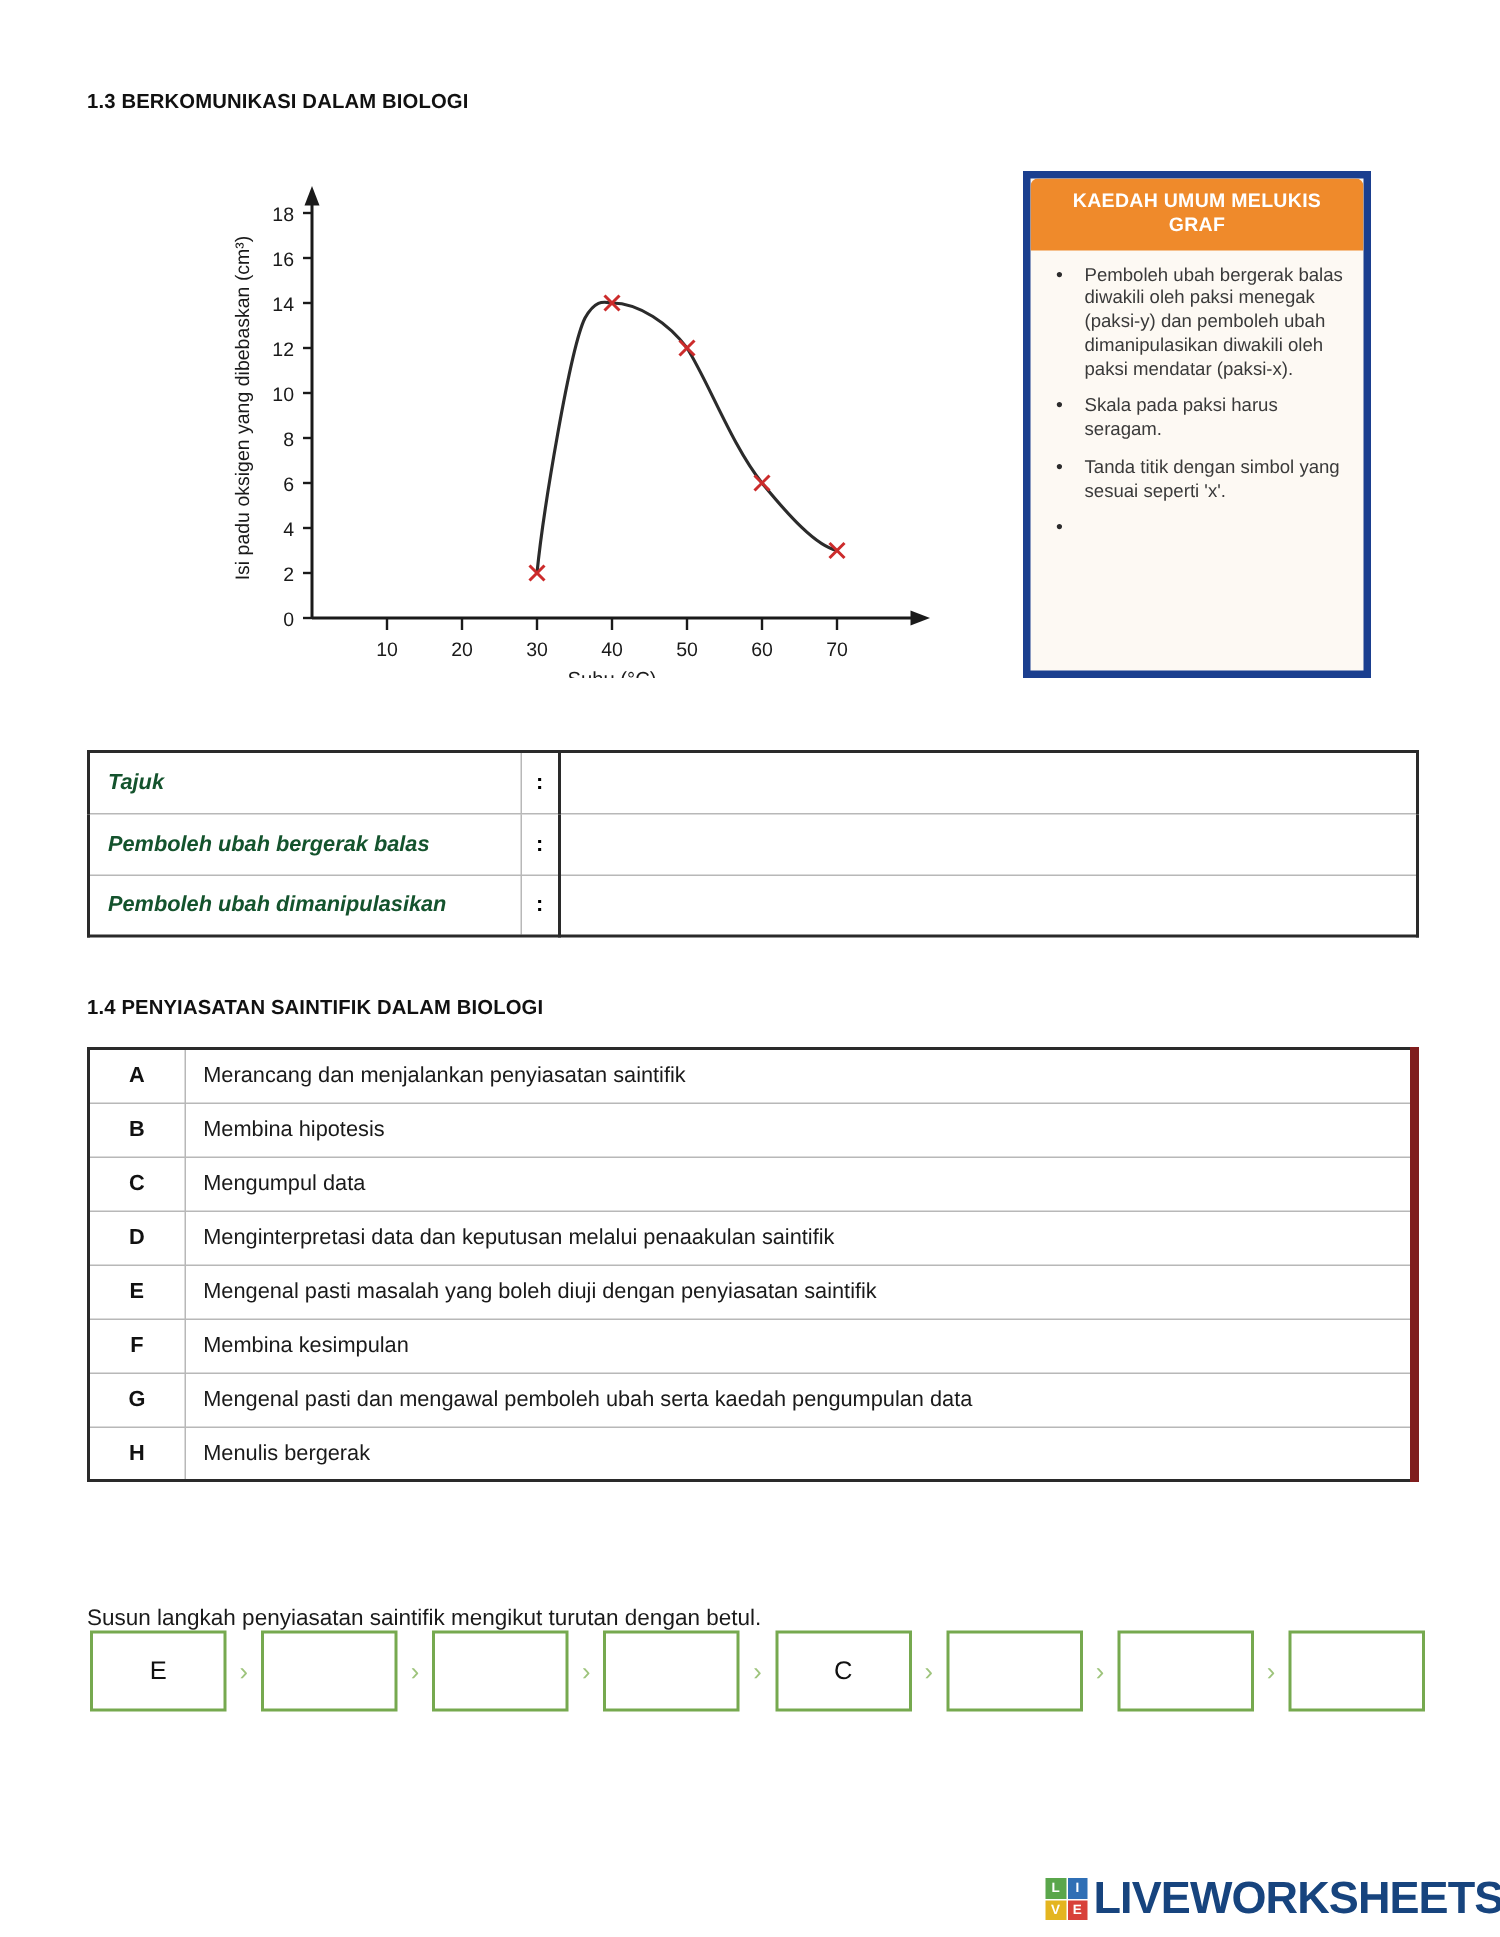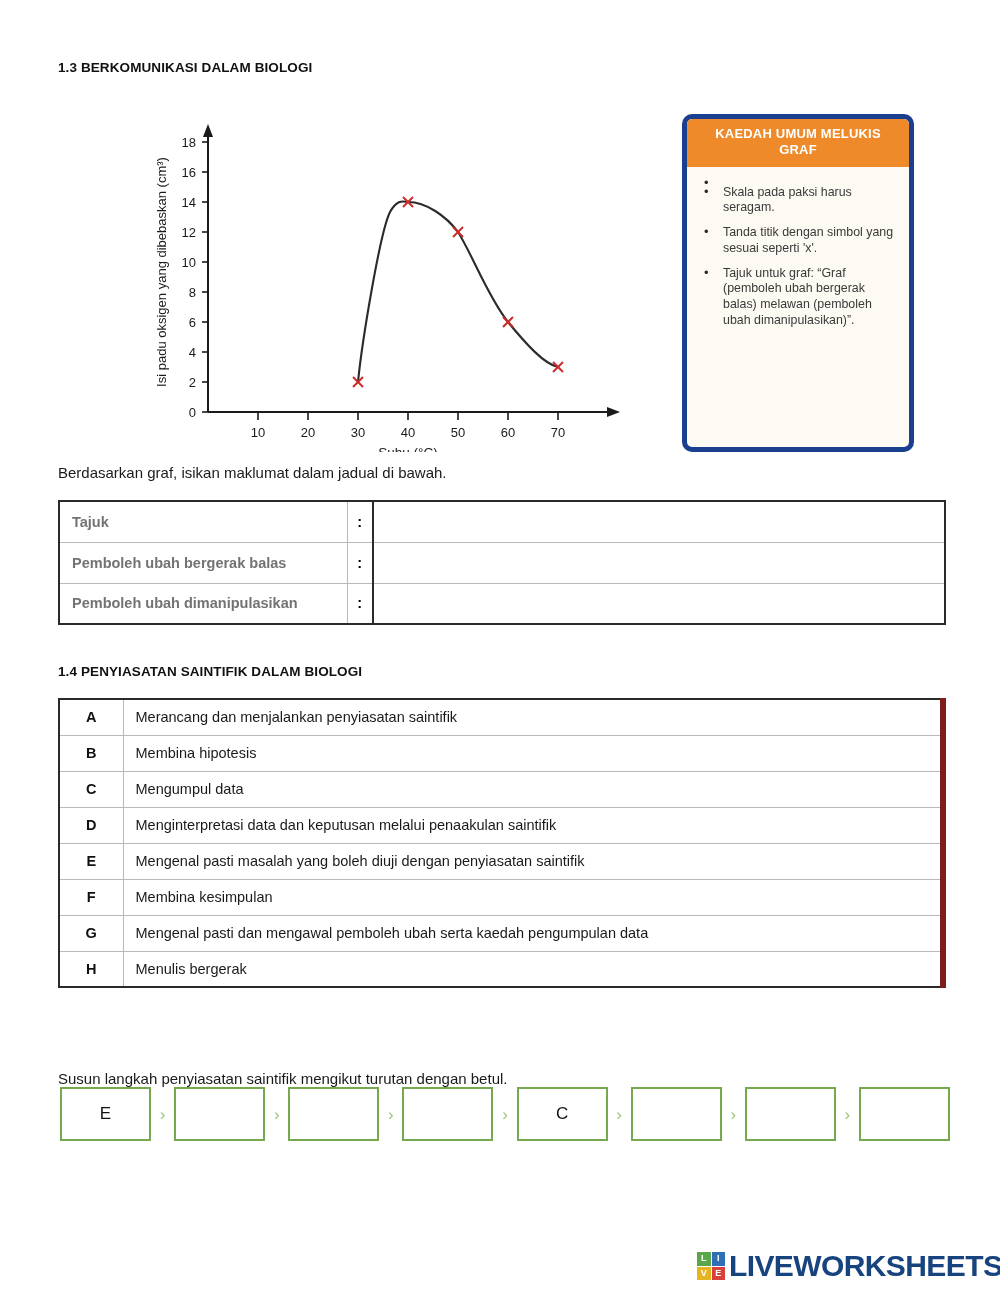--- a/index.html
+++ b/index.html
@@ -49,21 +49,21 @@
   .chart-wrap svg { display: block; }
 
   
   .infobox {
     position: absolute;
     left: 682px;
     top: 114px;
     width: 232px;
     height: 338px;
     border: 5px solid #1b3f8f;
-    border-radius: 10px;
+    border-radius: 0;
     background: #fdf9f3;
     overflow: hidden;
   }
   .infobox-header {
     background: #ef8a2b;
     color: #ffffff;
     font-size: 13px;
     font-weight: bold;
     text-align: center;
     padding: 7px 10px 8px 10px;
@@ -104,21 +104,22 @@
   .table-tajuk td {
     height: 41px;
     border: 1px solid #b8b8b8;
     padding: 0 12px;
     font-size: 14.5px;
     vertical-align: middle;
   }
   .table-tajuk td.lbl {
     width: 288px;
     font-weight: bold;
-    color: #737373;
+    color: #14532d;
+    font-style: italic;
   }
   .table-tajuk td.colon {
     width: 26px;
     padding: 0;
     text-align: center;
     font-weight: bold;
     border-right: 2px solid #2a2a2a;
   }
   .table-tajuk td.blank { background: #ffffff; }
   .table-tajuk tr:first-child td { border-top: 2px solid #2a2a2a; }
@@ -302,37 +303,36 @@
       <text x="268" y="345" text-anchor="middle" font-family="Liberation Sans, sans-serif" font-size="13.5" fill="#1a1a1a">Suhu (°C)</text>
       <text transform="translate(26,160) rotate(-90)" text-anchor="middle" font-family="Liberation Sans, sans-serif" font-size="13" fill="#1a1a1a">Isi padu oksigen yang dibebaskan (cm³)</text>
     </svg>
   </div>
 
   <div class="infobox">
     <div class="infobox-header">KAEDAH UMUM MELUKIS GRAF</div>
     <ul class="infobox-list">
       <li>
         <span class="bullet">•</span>
+        <span>Pemboleh ubah bergerak balas diwakili oleh paksi menegak (paksi-y) dan pemboleh ubah dimanipulasikan diwakili oleh paksi mendatar (paksi-x).</span>
       </li>
       <li>
         <span class="bullet">•</span>
         <span>Skala pada paksi harus seragam.</span>
       </li>
       <li>
         <span class="bullet">•</span>
         <span>Tanda titik dengan simbol yang sesuai seperti 'x'.</span>
       </li>
       <li>
         <span class="bullet">•</span>
-        <span>Tajuk untuk graf: “Graf (pemboleh ubah bergerak balas) melawan (pemboleh ubah dimanipulasikan)”.</span>
       </li>
     </ul>
   </div>
 
-  <div class="body-text" id="instruction-graf">Berdasarkan graf, isikan maklumat dalam jadual di bawah.</div>
 
   <table class="table-tajuk">
     <tbody>
       <tr>
         <td class="lbl">Tajuk</td>
         <td class="colon">:</td>
         <td class="blank"></td>
       </tr>
       <tr>
         <td class="lbl">Pemboleh ubah bergerak balas</td>

